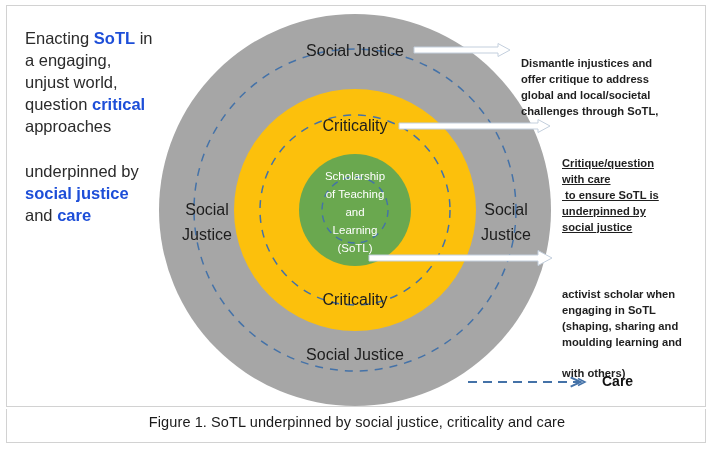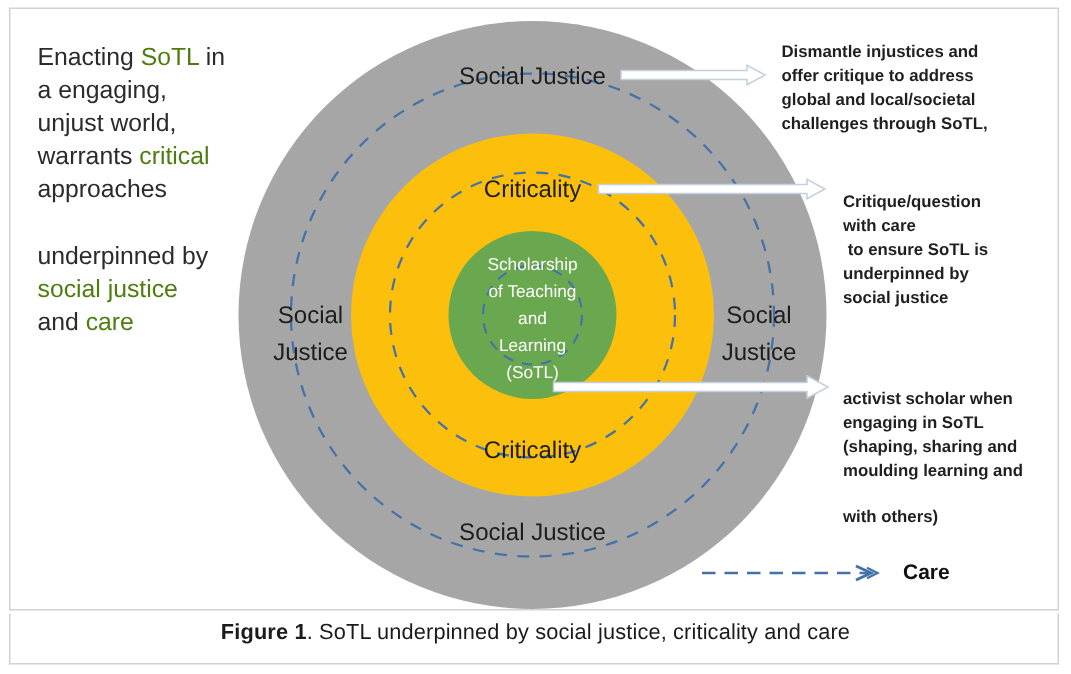--- a/index.html
+++ b/index.html
@@ -46,34 +46,34 @@
     position: absolute;
     left: 0;
     top: 414px;
     width: 714px;
     text-align: center;
     font-size: 14.5px;
     color: #1b1b1b;
     font-family: "Liberation Sans", sans-serif;
     letter-spacing: 0.1px;
   }
-  #caption b { font-weight: bold; }
+  #caption b { font-weight: normal; }
 
   
   #lead-text {
     position: absolute;
     left: 25px;
     top: 27px;
     width: 158px;
     font-size: 16.5px;
     line-height: 1.34;
     color: #2b2b2b;
     font-family: "Liberation Sans", sans-serif;
   }
-  #lead-text b { font-weight: normal; color: #4d7c0f; }
+  #lead-text b { font-weight: bold; color: #1d4ed8; }
 
   
   #diagram {
     position: absolute;
     left: 0;
     top: 0;
   }
 
   .ring-label {
     font-family: "Liberation Sans", sans-serif;
@@ -87,23 +87,24 @@
   }
 
   
   .annotation {
     position: absolute;
     font-family: "Liberation Sans", sans-serif;
     font-size: 11.2px;
     line-height: 1.42;
     color: #1f1f1f;
     font-weight: bold;
+    margin-top: 28px;
   }
   #anno-1 { left: 521px; top: 28px; width: 170px; }
-  #anno-2 { left: 562px; top: 128px; width: 140px; }
+  #anno-2 { left: 562px; top: 128px; width: 140px; text-decoration: underline; }
   #anno-3 { left: 562px; top: 243px; width: 145px; }
 
   
   #legend {
     position: absolute;
     left: 466px;
     top: 372px;
     width: 200px;
     height: 24px;
   }
@@ -122,21 +123,21 @@
 
 <div id="page">
 
   <div id="figure-frame"></div>
   <div id="caption-bar"></div>
 
   <div id="lead-text">
     <span>Enacting </span><b>SoTL</b><span> in</span><br>
     <span>a engaging,</span><br>
     <span>unjust world,</span><br>
-    <span>warrants </span><b>critical</b><br>
+    <span>question </span><b>critical</b><br>
     <span>approaches</span><br>
     <br>
     <span>underpinned by</span><br>
     <b>social justice</b><br>
     <span>and </span><b>care</b>
   </div>
 
   <svg id="diagram" width="714" height="449" viewBox="0 0 714 449">
     <defs>
       <marker id="blockarrow" markerWidth="9" markerHeight="9" refX="0.6" refY="4.5" orient="auto" markerUnits="strokeWidth">

